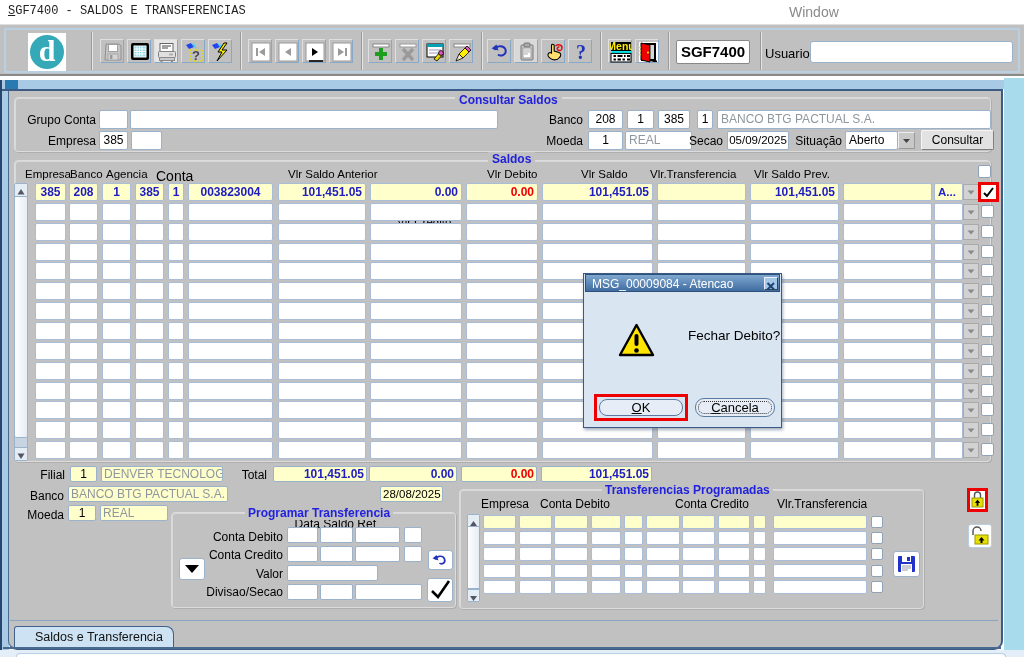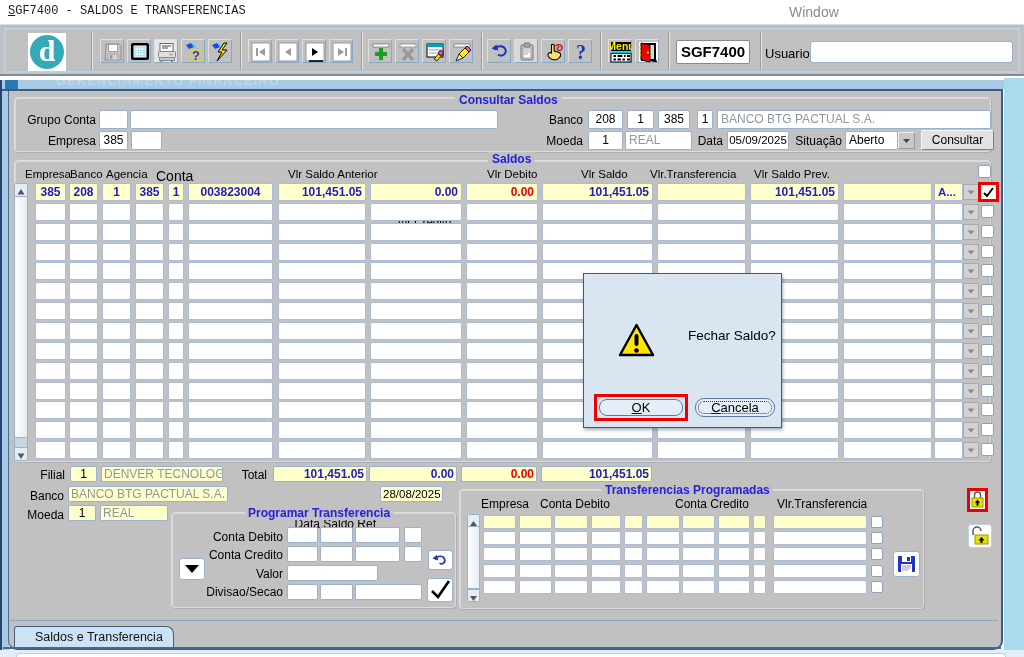--- a/index.html
+++ b/index.html
@@ -209,23 +209,20 @@
       </svg>
     </div>
 <div class="sep" style="left:668px"></div>
 <div class="abs" style="left:676px;top:40px;width:74px;height:24px;background:#fff;border:1px solid #888;border-radius:2px;font-size:15px;font-weight:bold;text-align:center;line-height:22px;">SGF7400</div>
 <div class="sep" style="left:760px"></div>
 <div class="lbl" style="left:765px;top:46px;font-size:13px;">Usuario</div>
 <div class="fld" style="left:810px;top:41px;width:203px;height:22px;border-radius:3px;"></div>
 <div class="abs" id="bgwin"></div>
 <div class="abs" id="leftstrip"></div>
 <div class="abs" style="left:5px;top:80px;width:13px;height:9px;background:#2a7ab2;"></div>
-<div class="abs" style="left:0px;top:80px;width:1004px;height:9px;overflow:hidden;">
-      <div id="bgtext" class="abs">GERENCIAMENTO FINANCEIRO</div>
-    </div>
 <div class="abs" id="mdiright"></div>
 <div class="abs" id="mdibottom"></div>
 <div class="abs" id="graywin"></div>
 <div class="abs" style="left:2px;top:89px;width:7px;height:2px;background:#3c5c86;"></div>
 <div class="gbox" style="left:14px;top:97px;width:977px;height:55px;"></div>
 <div class="title" style="left:455px;top:93px;background:#c1c1c1;padding:0 4px;">Consultar Saldos</div>
 <div class="lbl rl" style="left:20px;top:113px;width:76px;">Grupo Conta</div>
 <div class="fld" style="left:99px;top:110px;width:29px;height:19px;"></div>
 <div class="fld" style="left:130px;top:110px;width:368px;height:19px;"></div>
 <div class="lbl rl" style="left:520px;top:113px;width:63px;">Banco</div>
@@ -233,21 +230,21 @@
 <div class="fld ctr" style="left:627px;top:110px;width:27px;height:19px;">1</div>
 <div class="fld ctr" style="left:658px;top:110px;width:32px;height:19px;">385</div>
 <div class="fld ctr" style="left:697px;top:110px;width:16px;height:19px;">1</div>
 <div class="fld gtx" style="left:717px;top:110px;width:274px;height:19px;">BANCO BTG PACTUAL S.A.</div>
 <div class="lbl rl" style="left:20px;top:134px;width:76px;">Empresa</div>
 <div class="fld ctr" style="left:99px;top:131px;width:29px;height:19px;">385</div>
 <div class="fld" style="left:131px;top:131px;width:31px;height:19px;"></div>
 <div class="lbl rl" style="left:520px;top:134px;width:63px;">Moeda</div>
 <div class="fld ctr" style="left:588px;top:131px;width:35px;height:19px;">1</div>
 <div class="fld gtx" style="left:625px;top:131px;width:67px;height:19px;">REAL</div>
-<div class="lbl rl" style="left:680px;top:134px;width:43px;">Data</div>
+<div class="lbl rl" style="left:680px;top:134px;width:43px;">Secao</div>
 <div class="fld ctr" style="left:727px;top:131px;width:62px;height:19px;padding:0 1px;font-size:11.5px;">05/09/2025</div>
 <div class="lbl rl" style="left:790px;top:134px;width:52px;">Situação</div>
 <div class="fld" style="left:845px;top:131px;width:53px;height:19px;">Aberto</div>
 <div class="abs" style="left:898px;top:132px;width:17px;height:17px;background:#c8c8c8;border:1px solid #999;border-top-color:#eee;border-left-color:#eee;"><svg width="15" height="15">
         <path d="M4 6 L11 6 L7.5 10 Z" fill="#444"></path>
       </svg></div>
 <div class="abs ctr" style="left:921px;top:130px;width:73px;height:20px;background:#e2e2e2;border:1px solid #808080;border-top-color:#f6f6f6;border-left-color:#f6f6f6;border-radius:2px;font-size:12px;line-height:18px;">Consultar</div>
 <div class="gbox" style="left:14px;top:160px;width:977px;height:302px;"></div>
 <div class="title" style="left:488px;top:152px;background:#c1c1c1;padding:0 4px;">Saldos</div>
 <div class="lbl" style="left:25px;top:168px;font-size:11.5px;">Empresa</div>
@@ -653,24 +650,31 @@
         <path d="M4 10 V6 a4 4 0 0 1 8 0" fill="none" stroke="#555" stroke-width="1.5"></path>
         <rect x="6" y="10" width="13" height="9" fill="#e8e000" stroke="#999900"></rect>
         <path d="M12.5 12 l3 3.5 h-2 v2.5 h-2 v-2.5 h-2 Z" fill="#000"></path>
       </svg></div>
 <div class="abs" id="canvasline"></div>
 <div class="abs" id="tab"></div>
 <div class="abs" id="tabtext">Saldos e Transferencia</div>
 <div class="abs" id="tabline"></div>
 <div class="abs" id="statuswin"></div>
 <div class="abs" style="left:583px;top:273px;width:199px;height:155px;background:#d9e6f2;border:1px solid #3a5a84;box-shadow:1px 2px 3px rgba(60,80,110,0.45);">
+<div class="abs" style="left:1px;top:0px;width:195px;height:18px;background:linear-gradient(180deg,#7fa8d0,#3f6ca0);border:1px solid #2d507c;">
+<div class="abs" style="left:6px;top:2px;font-size:12px;color:#fff;">MSG_00009084 - Atencao</div>
+<div class="abs" style="left:178px;top:2px;width:14px;height:13px;background:#a5c8e8;border:1px solid #eef;border-right-color:#345;border-bottom-color:#345;">
+<svg width="12" height="11">
+            <path d="M2.5 2 L9 8.5 M9 2 L2.5 8.5" stroke="#1d4474" stroke-width="2"></path>
+          </svg></div>
+</div>
 <div class="abs" style="left:33px;top:48px;width:39px;height:37px;">
 <svg width="39" height="37" viewBox="0 0 39 37">
           <path d="M19.5 3 L36 33 L3 33 Z" fill="#ffe500" stroke="#000" stroke-width="2.4" stroke-linejoin="round"></path>
           <rect x="17.5" y="12" width="4" height="12" rx="2" fill="#000"></rect>
           <circle cx="19.5" cy="28.5" r="2.3" fill="#000"></circle>
         </svg>
 </div>
-<div class="abs" style="left:104px;top:54px;font-size:13.5px;color:#000;">Fechar Saldo?</div>
+<div class="abs" style="left:104px;top:54px;font-size:13.5px;color:#000;">Fechar Debito?</div>
 <div class="abs" style="left:10px;top:120px;width:94px;height:27px;border:3px solid #ee0000;background:transparent;"></div>
 <div class="abs" style="left:15px;top:125px;width:84px;height:17px;background:#e6edf6;border:1px solid #5a7aa0;border-radius:8px;text-align:center;font-size:13px;line-height:15px;"><span style="text-decoration:underline">O</span>K</div>
 <div class="abs" style="left:111px;top:124px;width:80px;height:19px;background:#e6edf6;border:1px solid #5a7aa0;border-radius:9px;text-align:center;font-size:13px;line-height:17px;outline:1px dotted #333;outline-offset:-4px;"><span style="text-decoration:underline">C</span>ancela</div>
 </div>
 </div>
 </body></html>

